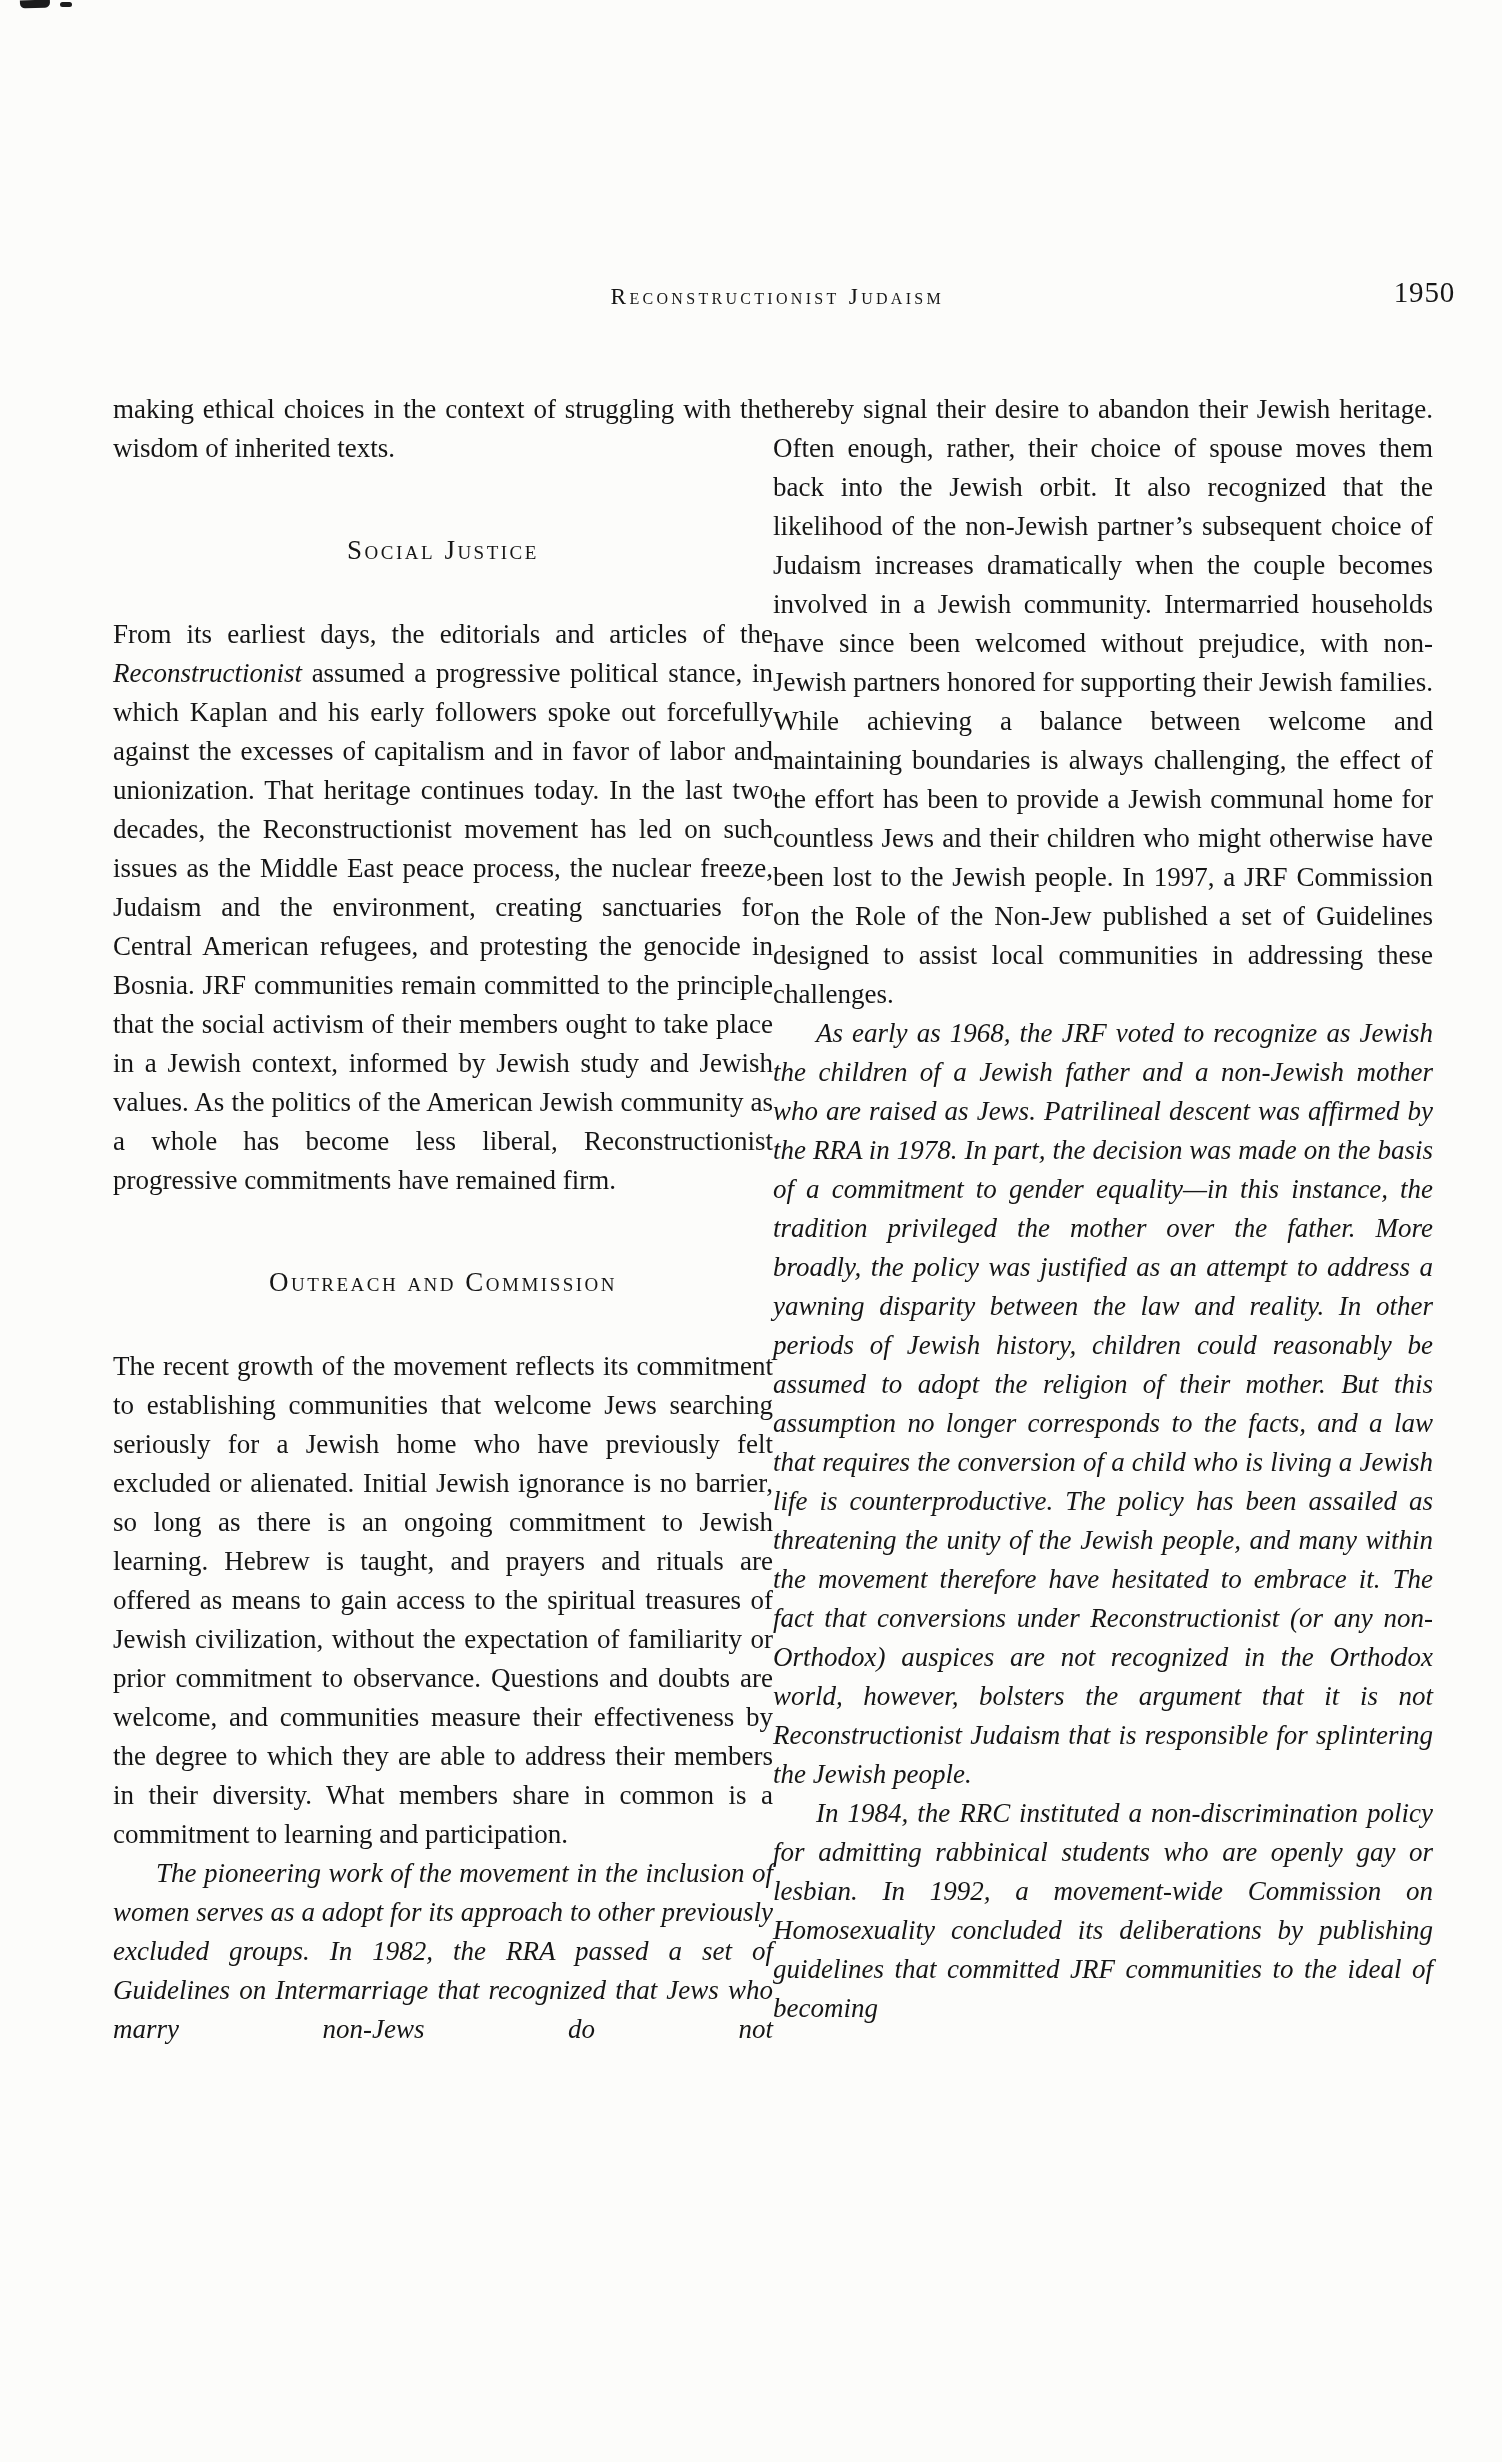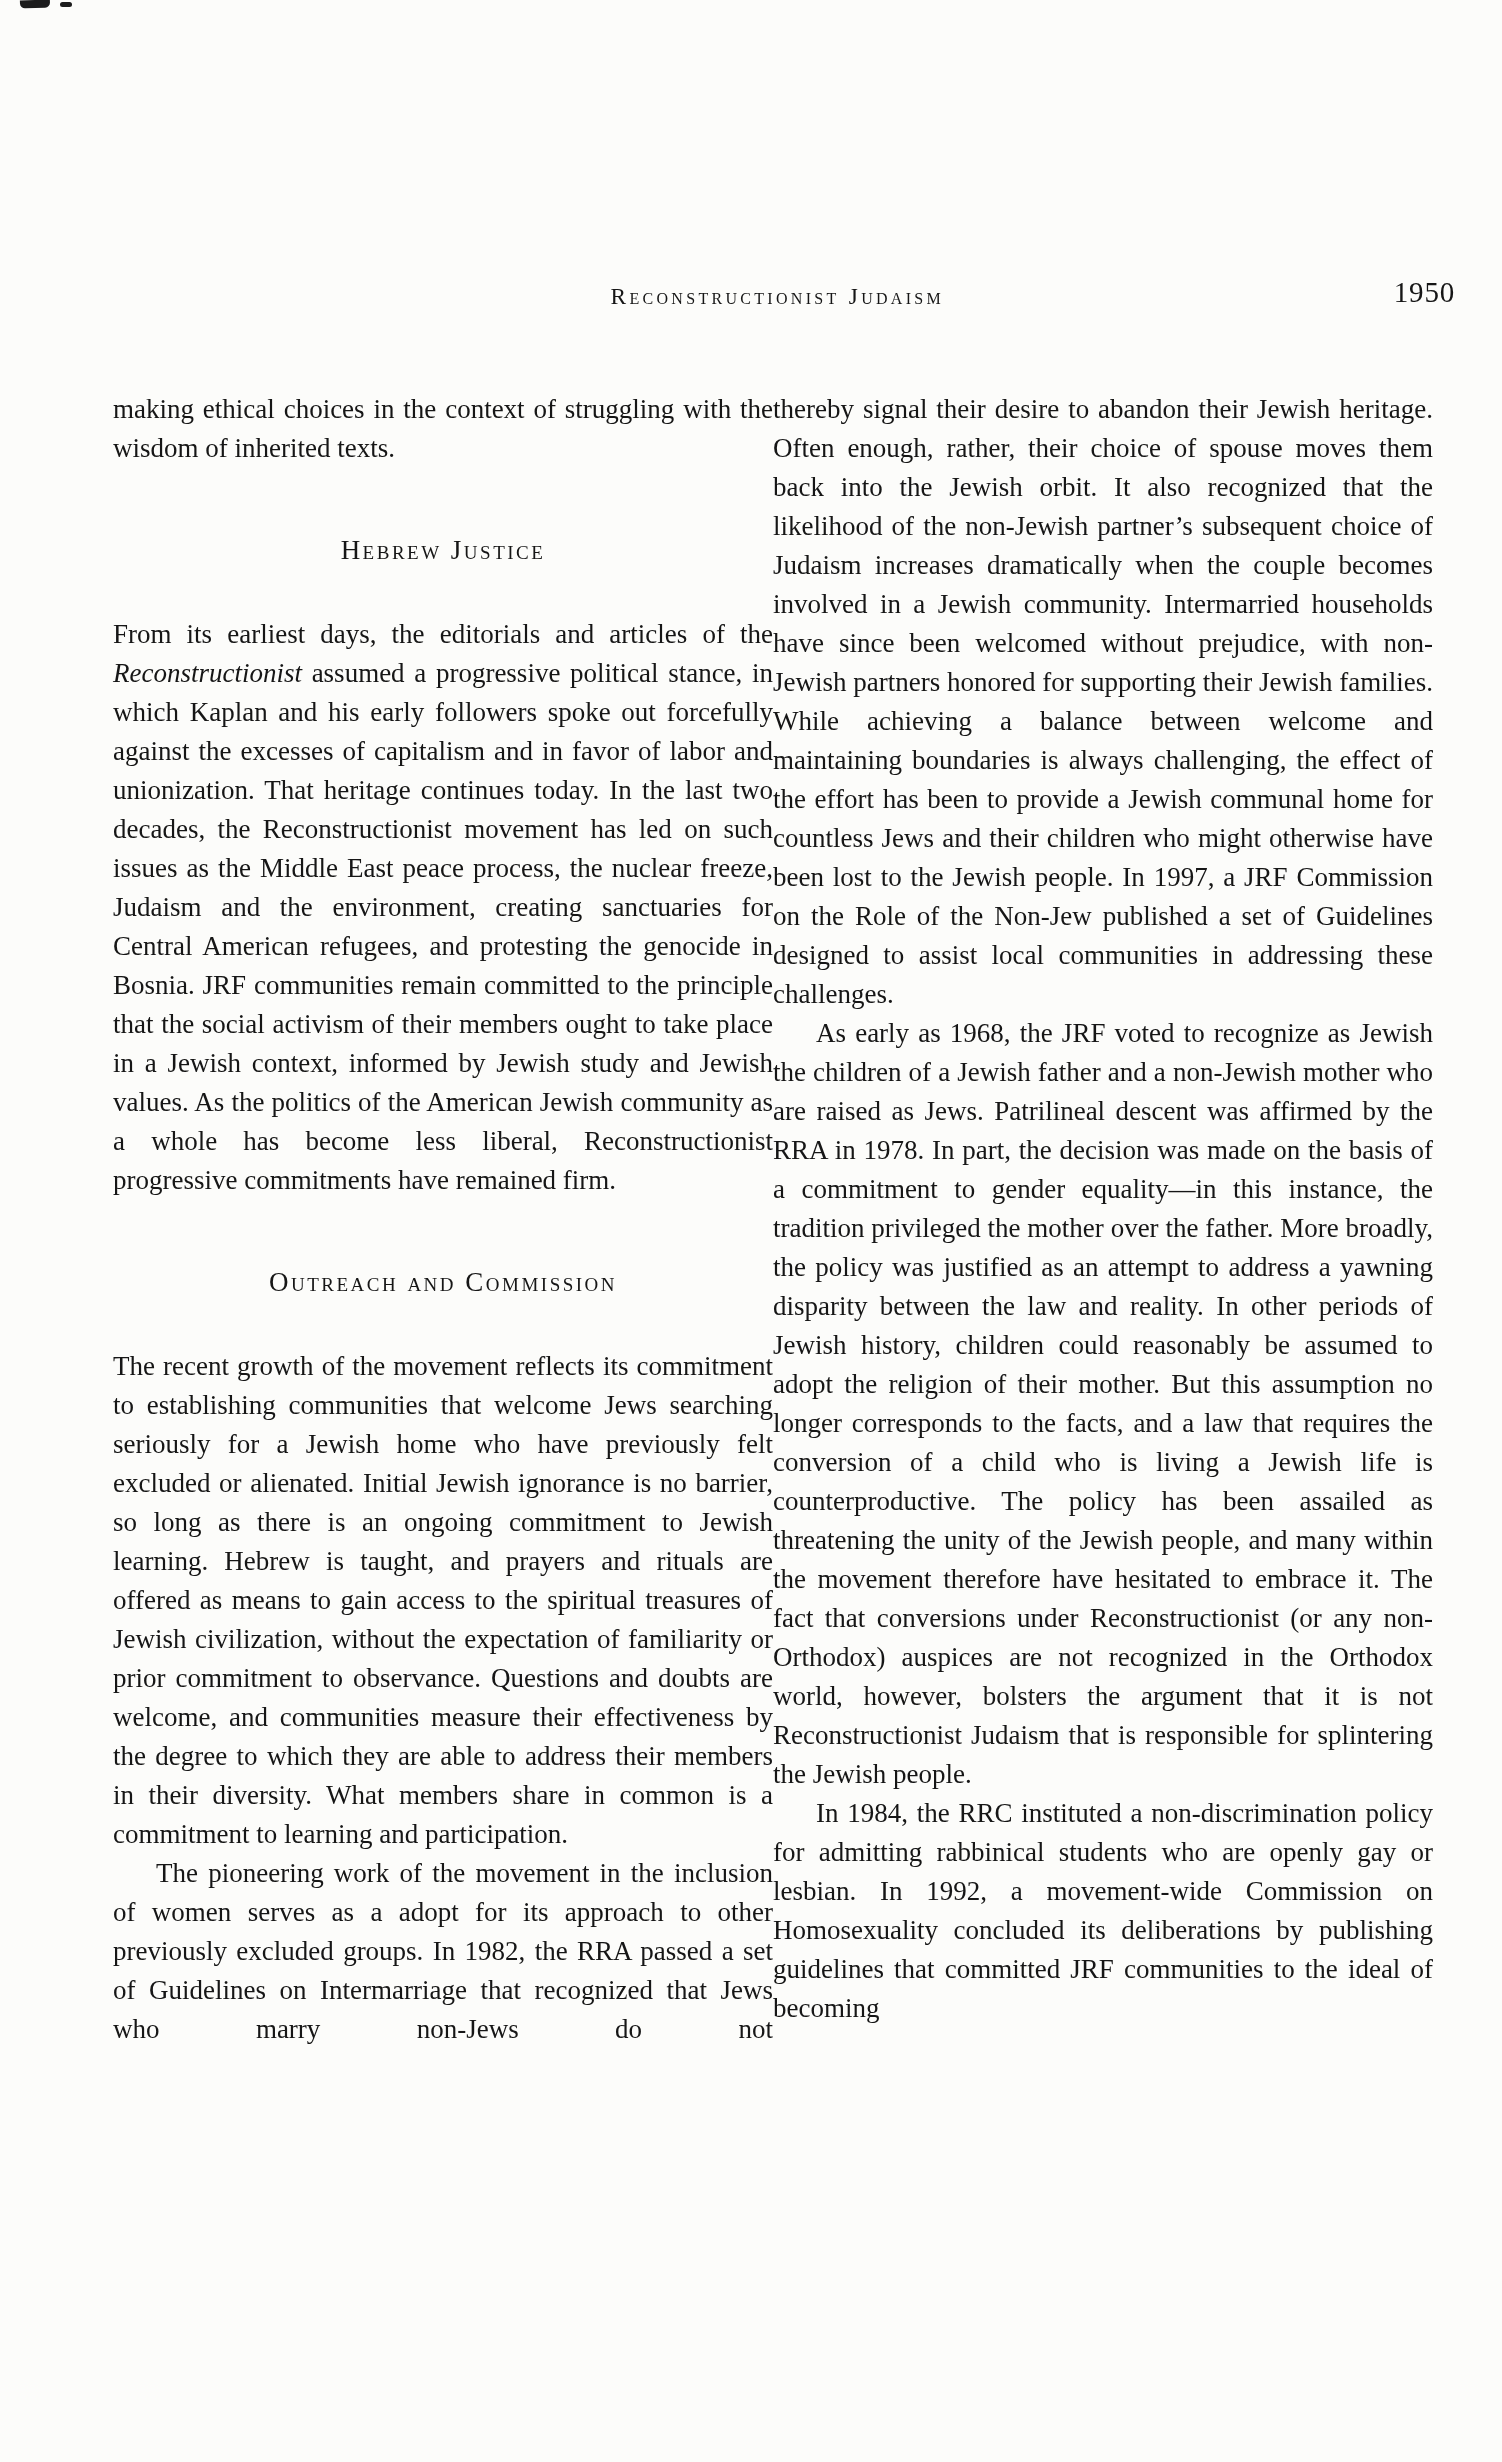--- a/index.html
+++ b/index.html
@@ -46,21 +46,21 @@
   }
   .col {
     width: 660px;
     font-size: 27px;
     line-height: 39px;
     text-align: justify;
     hyphens: auto;
     -webkit-hyphens: auto;
   }
   .para { margin: 0; }
-  .indent { text-indent: 43px; }
+  .indent { text-indent: 43px; font-style: italic; }
   .runover { text-align-last: justify; }
   .section-heading {
     font-variant: small-caps;
     font-weight: normal;
     font-size: 27px;
     letter-spacing: 2.5px;
     text-align: center;
     text-indent: 0;
     margin: 63px 0 45px 0;
   }
@@ -80,21 +80,21 @@
   <div class="running-head">
     <span class="head-title">Reconstructionist Judaism</span>
     <span class="page-num">1950</span>
   </div>
 
   <div class="columns">
 
     <div class="col">
       <p class="para">making ethical choices in the context of struggling with the wisdom of inherited texts.</p>
 
-      <h2 class="section-heading">Hebrew Justice</h2>
+      <h2 class="section-heading">Social Justice</h2>
 
       <p class="para"><span>From its earliest days, the editorials and articles of the </span><span class="journal-title">Reconstructionist</span><span> assumed a progressive political stance, in which Kaplan and his early followers spoke out forcefully against the excesses of capitalism and in favor of labor and unionization. That heritage continues today. In the last two decades, the Reconstructionist movement has led on such issues as the Middle East peace process, the nuclear freeze, Judaism and the environment, creating sanctuaries for Central American refugees, and protesting the genocide in Bosnia. JRF communities remain committed to the principle that the social activism of their members ought to take place in a Jewish context, informed by Jewish study and Jewish values. As the politics of the American Jewish community as a whole has become less liberal, Reconstructionist progressive commitments have remained firm.</span></p>
 
       <h2 class="section-heading">Outreach and Commission</h2>
 
       <p class="para">The recent growth of the movement reflects its commitment to establishing communities that welcome Jews searching seriously for a Jewish home who have previously felt excluded or alienated. Initial Jewish ignorance is no barrier, so long as there is an ongoing commitment to Jewish learning. Hebrew is taught, and prayers and rituals are offered as means to gain access to the spiritual treasures of Jewish civilization, without the expectation of familiarity or prior commitment to observance. Questions and doubts are welcome, and communities measure their effectiveness by the degree to which they are able to address their members in their diversity. What members share in common is a commitment to learning and participation.</p>
 
       <p class="para indent runover">The pioneering work of the movement in the inclusion of women serves as a adopt for its approach to other previously excluded groups. In 1982, the RRA passed a set of Guidelines on Intermarriage that recognized that Jews who marry non-Jews do not</p>
     </div>
 

